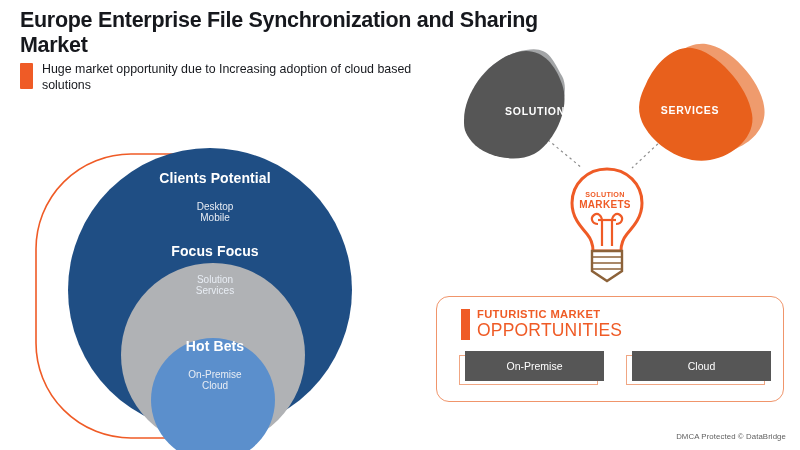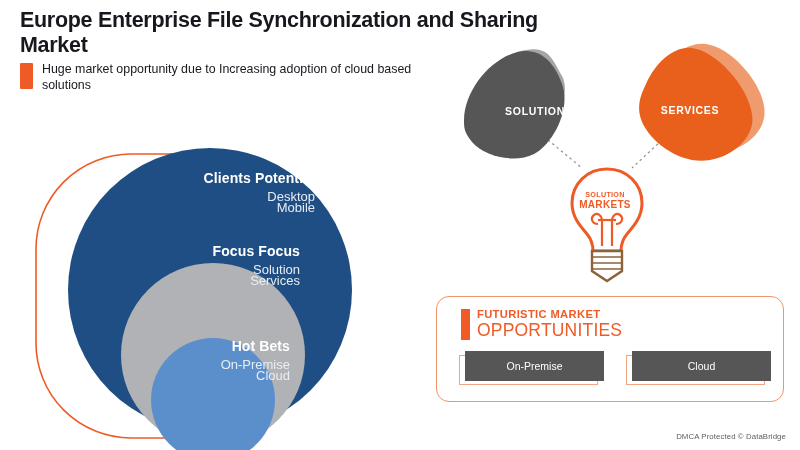--- a/index.html
+++ b/index.html
@@ -18,23 +18,23 @@
     font-size:21.5px;font-weight:bold;line-height:25px;
     color:#16181d;letter-spacing:-0.3px;
   }
   .sub-wrap{position:absolute;left:20px;top:62px;width:430px;display:flex;align-items:flex-start;}
   .sub-bar{width:13px;height:26px;background:#ef5b26;flex:0 0 13px;margin-right:9px;margin-top:1px;border-radius:1px;}
   .subtitle{font-size:12.4px;line-height:15.5px;color:#16181d;}
 
   
   .venn{position:absolute;left:0px;top:130px;width:420px;height:320px;}
   .venn svg{position:absolute;left:0;top:0;}
-  .vlabel{position:absolute;text-align:right;color:#ffffff;}
+  .vlabel{position:absolute;text-align:center;color:#ffffff;}
   .vlabel .big{font-size:14px;font-weight:bold;letter-spacing:.1px;}
-  .vlabel .small{font-size:13px;line-height:10.5px;color:#e8edf4;margin-top:6px;}
+  .vlabel .small{font-size:10px;line-height:10.5px;color:#e8edf4;margin-top:16px;}
 
   #lbl-clients{left:115px;top:40px;width:200px;}
   #lbl-focus{left:130px;top:113px;width:170px;}
   #lbl-hot{left:140px;top:208px;width:150px;}
 
   
   .shapes{position:absolute;left:430px;top:28px;width:370px;height:270px;}
   .shapes svg{position:absolute;left:0;top:0;}
   .shape-text{position:absolute;color:#ffffff;font-size:10.5px;font-weight:bold;letter-spacing:.7px;text-align:center;}
   #txt-solution{left:50px;top:77px;width:110px;}

